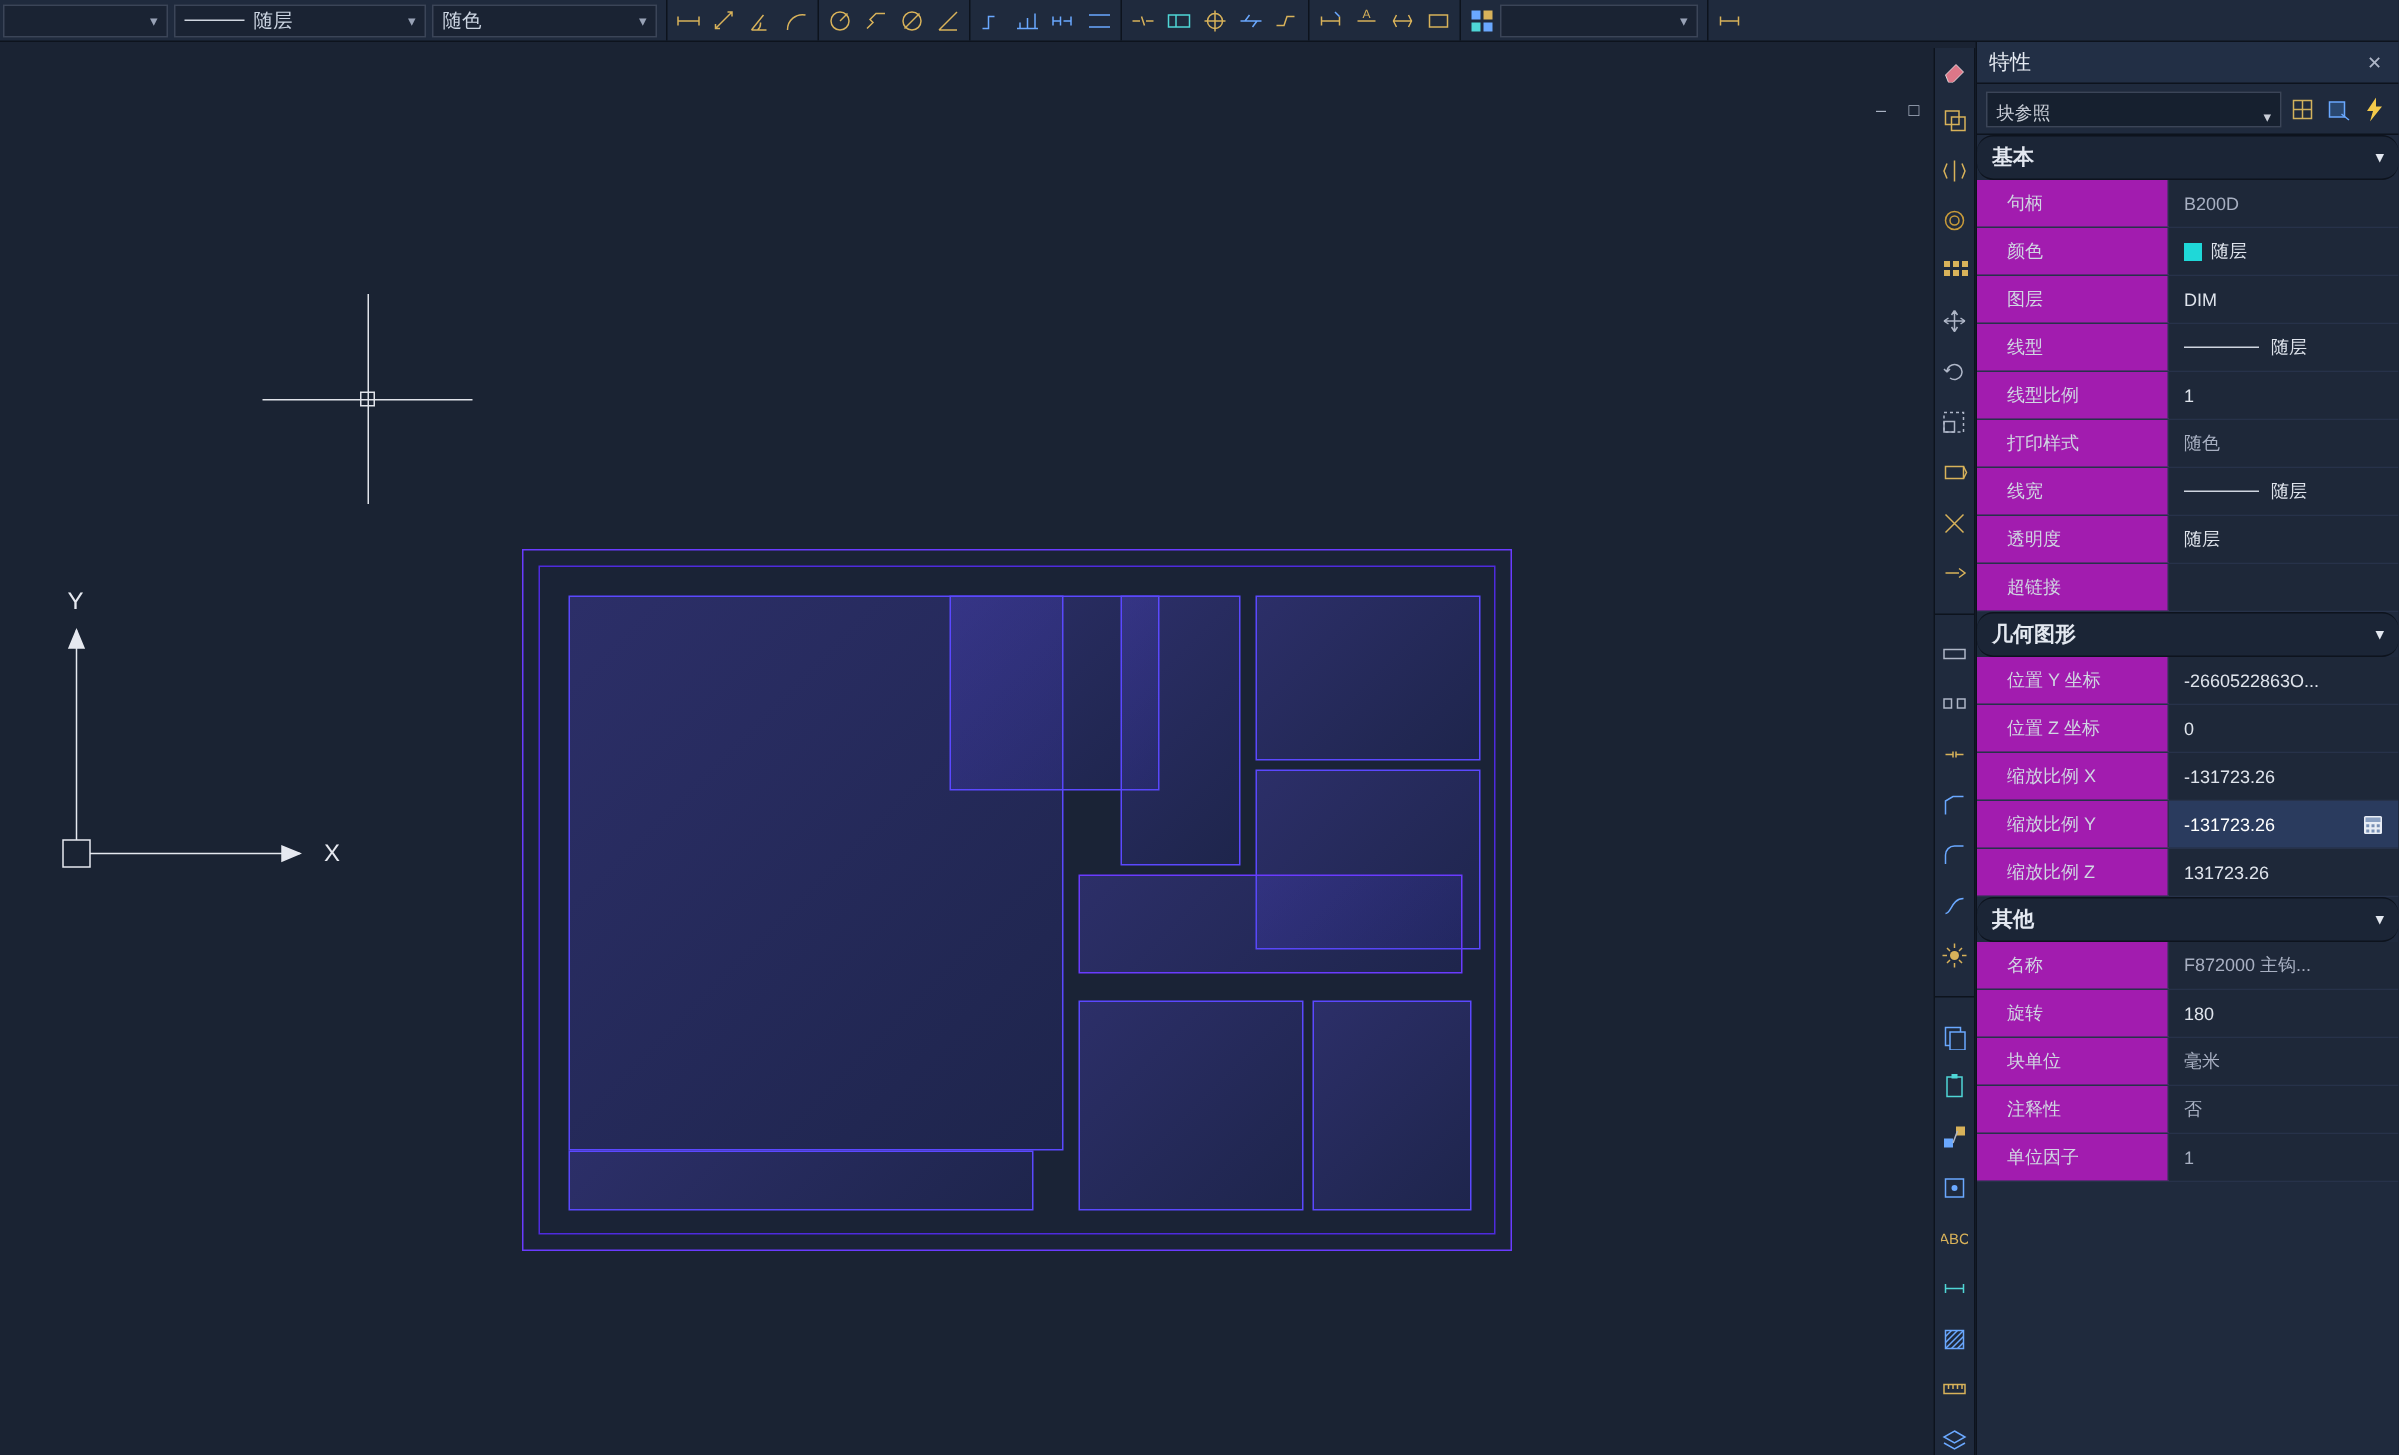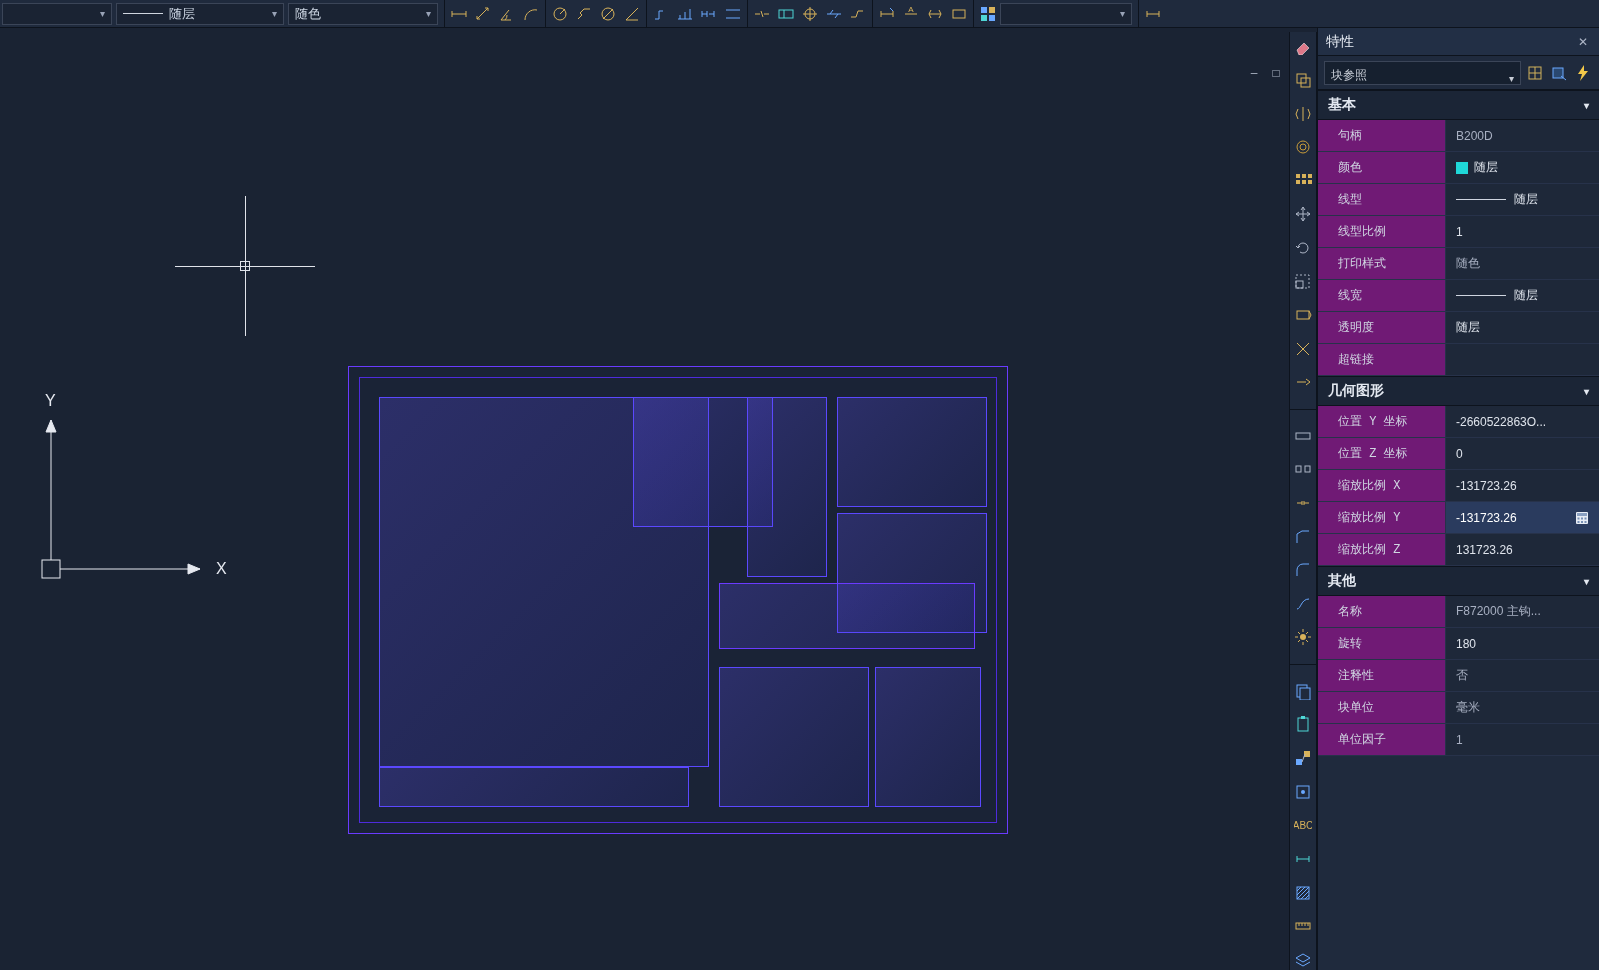--- a/index.html
+++ b/index.html
@@ -111,31 +111,31 @@
 }
 .props-selector .dd .chev{margin-left:auto;font-size:10px;}
 .mini-btn{width:20px;height:20px;display:flex;align-items:center;justify-content:center;cursor:pointer;color:#d2b25c;}
 .mini-btn.bolt{color:#f3c94a;}
 
 .prop-section-head{
   height:30px; background:#1b2536; display:flex; align-items:center;
   padding:0 10px; font-size:14px; font-weight:bold; color:#e3e8f0;
   border-top:1px solid #0d131d; border-bottom:1px solid #0d131d;
   cursor:pointer;
+  border-radius:11px;
 }
 .prop-section-head .chev{margin-left:auto;font-size:10px;}
 .prop-row{
   display:flex; height:32px; align-items:center;
   border-bottom:1px solid #27324a;
 }
 .prop-row .k{
-  width:128px; padding-left:20px; background:#701a75; height:100%;
+  width:128px; padding-left:20px; background:#a21caf; height:100%;
   display:flex;align-items:center; border-right:1px solid #27324a;
   color:#d0d6e2;
-  font-family:Liberation Mono, monospace;
 }
 .prop-row .v{
   flex:1; padding-left:10px; height:100%; display:flex; align-items:center;
   background:#1e2839; color:#a8b0c2;
 }
 .prop-row .v.light{color:#dfe4ec;}
 .prop-row.active .v{ background:#2a3b5e; color:#fff; }
 .prop-row .swatch{width:12px;height:12px;background:#1fd8d8;margin-right:6px;display:inline-block;}
 .prop-row .lt-sample{display:inline-block;width:50px;border-top:1px solid #cfd5e0;margin-right:8px;}
 .prop-row .calc-btn{
@@ -538,20 +538,24 @@
     <div class="prop-row">
         <div class="k">句柄</div>
         <div class="v">B200D</div>
       </div>
     <div class="prop-row">
         <div class="k">颜色</div>
         <div class="v light">
           <span class="swatch"></span>
           <span>随层</span>
         </div>
+      </div>
+    <div class="prop-row">
+        <div class="k">图层</div>
+        <div class="v light">DIM</div>
       </div>
     <div class="prop-row">
         <div class="k">线型</div>
         <div class="v light">
           <span class="lt-sample"></span>
           <span>随层</span>
         </div>
       </div>
     <div class="prop-row">
         <div class="k">线型比例</div>
@@ -624,25 +628,25 @@
     </div>
     <div class="prop-row">
         <div class="k">名称</div>
         <div class="v">F872000 主钩...</div>
       </div>
     <div class="prop-row">
         <div class="k">旋转</div>
         <div class="v light">180</div>
       </div>
     <div class="prop-row">
+        <div class="k">块单位</div>
+        <div class="v">毫米</div>
+      </div>
+    <div class="prop-row">
         <div class="k">注释性</div>
         <div class="v">否</div>
       </div>
     <div class="prop-row">
-        <div class="k">块单位</div>
-        <div class="v">毫米</div>
-      </div>
-    <div class="prop-row">
         <div class="k">单位因子</div>
         <div class="v">1</div>
       </div>
   </div>
 </div>
 
 </body></html>

